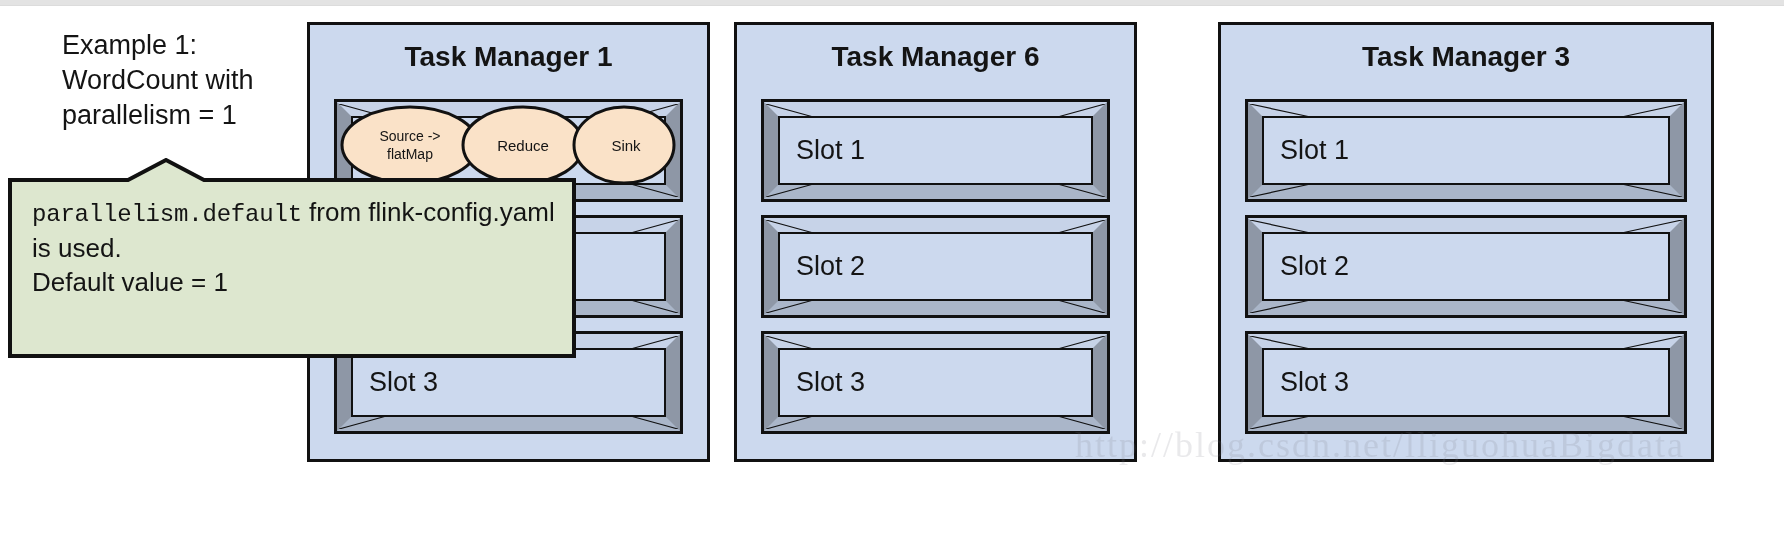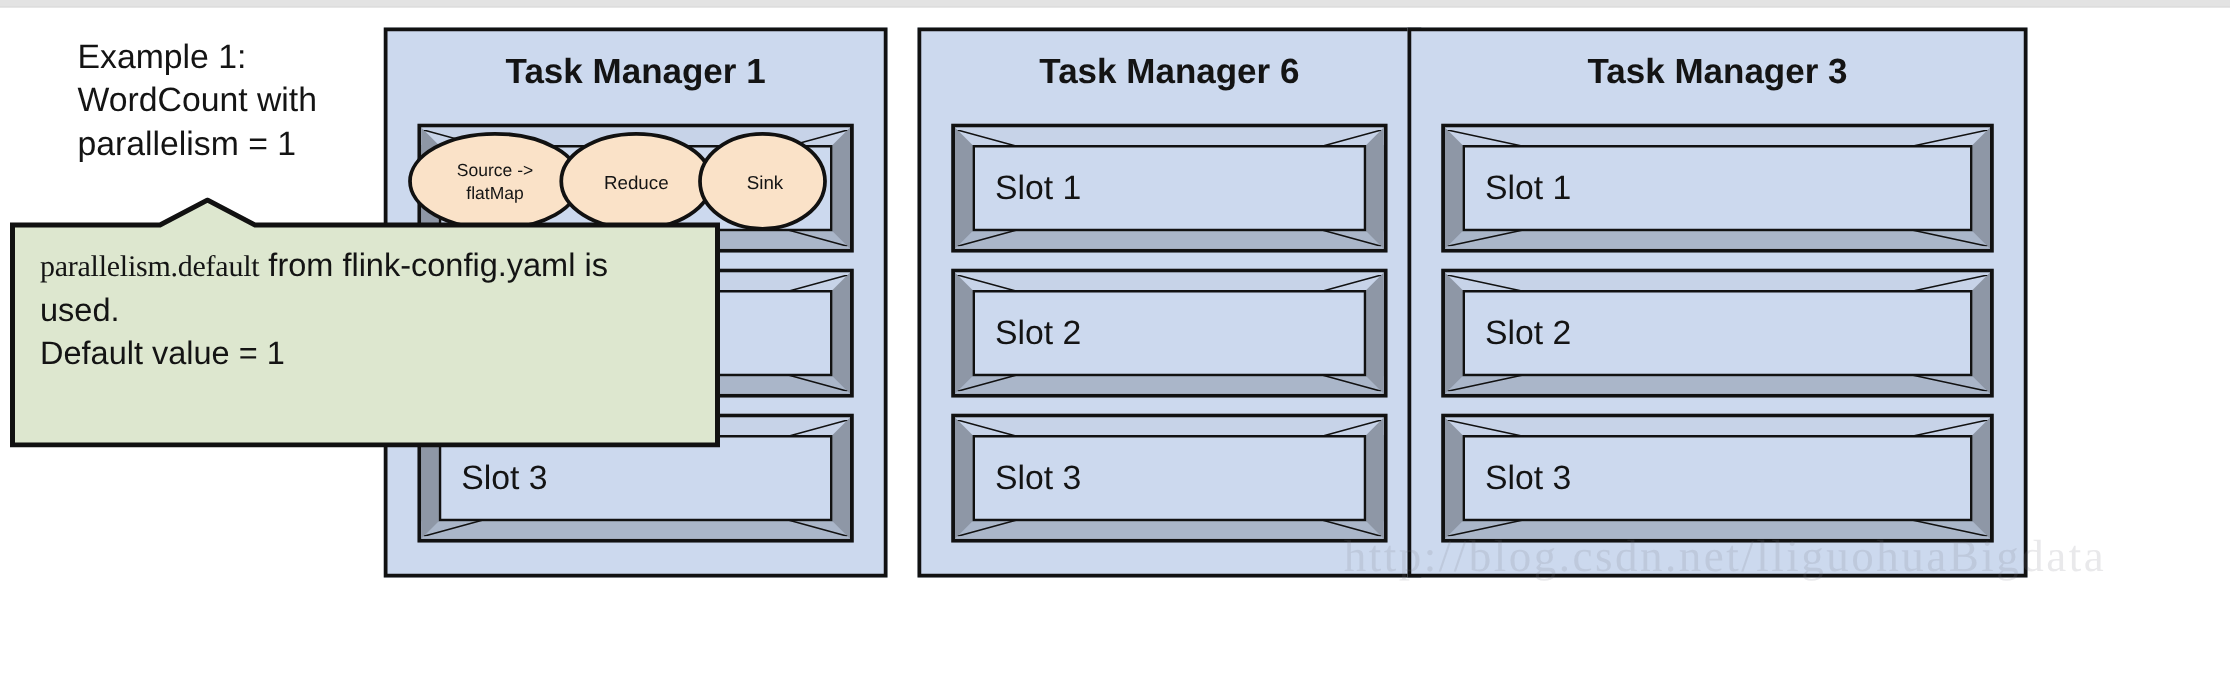--- a/index.html
+++ b/index.html
@@ -41,21 +41,21 @@
   .tm-panel {
     position: absolute;
     top: 22px;
     height: 440px;
     background: #ccd9ee;
     border: 3px solid #111111;
     box-sizing: border-box;
   }
   #tm1 { left: 307px;  width: 403px; }
   #tm2 { left: 734px;  width: 403px; }
-  #tm3 { left: 1126px; width: 496px; }
+  #tm3 { left: 1218px; width: 496px; }
 
   .tm-title {
     position: absolute;
     left: 0; right: 0;
     top: 16px;
     text-align: center;
     font-size: 28px;
     color: #141414;
     font-weight: bold;
   }
@@ -114,21 +114,21 @@
     white-space: nowrap;
   }
 
   .slot-r1 { top: 74px; }
   .slot-r2 { top: 190px; padding-left: 31px; }
   .slot-r3 { top: 306px; }
 
   
   #tasks {
     position: absolute;
-    left: 324px;
+    left: 338px;
     top: 105px;
     width: 340px;
     height: 80px;
     pointer-events: none;
   }
   #tasks svg { display: block; }
 
   
   #callout {
     position: absolute;
@@ -146,21 +146,21 @@
   #callout-text {
     position: absolute;
     left: 24px;
     top: 37px;
     width: 524px;
     font-size: 26px;
     line-height: 1.32;
     color: #141414;
   }
   .mono {
-    font-family: Liberation Serif, serif;
+    font-family: Liberation Mono, monospace;
     font-size: 24px;
     letter-spacing: -0.2px;
   }
 
   
   #watermark {
     position: absolute;
     left: 1075px;
     top: 424px;
     font-size: 36px;

